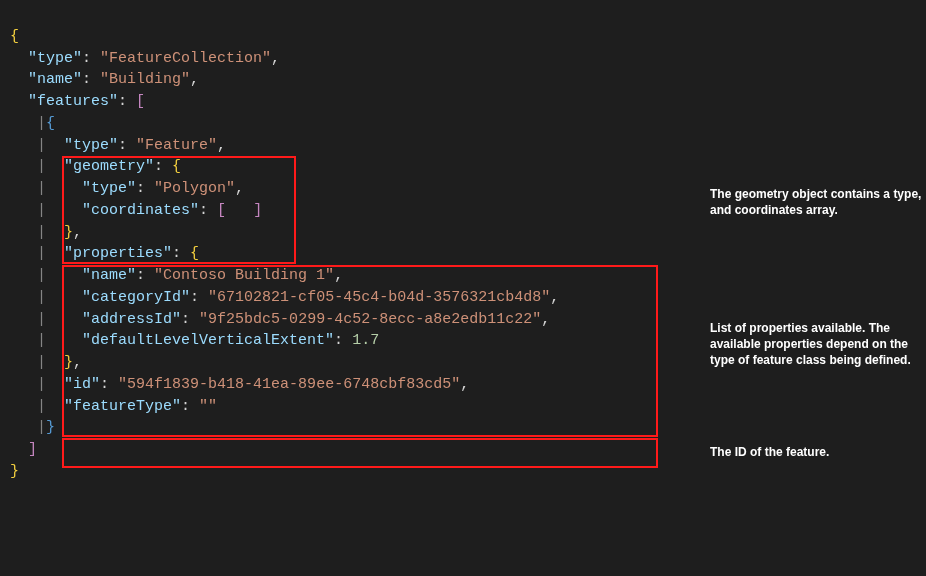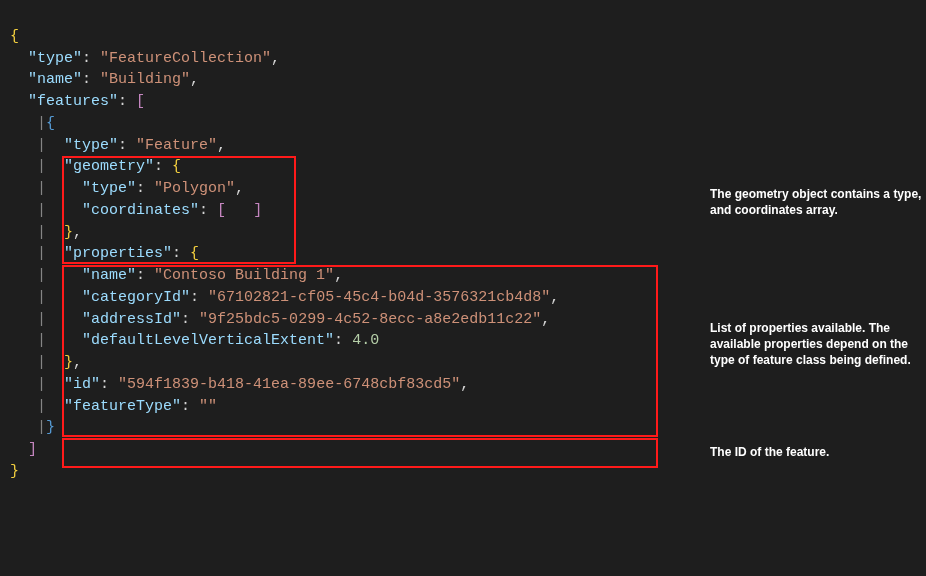--- a/index.html
+++ b/index.html
@@ -63,21 +63,21 @@
    <span class="guide">|</span><span class="bracket-blue">{</span>
    <span class="guide">|</span>  <span class="key">"type"</span><span class="colon">:</span> <span class="str">"Feature"</span><span class="comma">,</span>
    <span class="guide">|</span>  <span class="key">"geometry"</span><span class="colon">:</span> <span class="brace-yellow">{</span>
    <span class="guide">|</span>    <span class="key">"type"</span><span class="colon">:</span> <span class="str">"Polygon"</span><span class="comma">,</span>
    <span class="guide">|</span>    <span class="key">"coordinates"</span><span class="colon">:</span> <span class="bracket-purple">[</span>   <span class="bracket-purple">]</span>
    <span class="guide">|</span>  <span class="brace-yellow">}</span><span class="comma">,</span>
    <span class="guide">|</span>  <span class="key">"properties"</span><span class="colon">:</span> <span class="brace-yellow">{</span>
    <span class="guide">|</span>    <span class="key">"name"</span><span class="colon">:</span> <span class="str">"Contoso Building 1"</span><span class="comma">,</span>
    <span class="guide">|</span>    <span class="key">"categoryId"</span><span class="colon">:</span> <span class="str">"67102821-cf05-45c4-b04d-3576321cb4d8"</span><span class="comma">,</span>
    <span class="guide">|</span>    <span class="key">"addressId"</span><span class="colon">:</span> <span class="str">"9f25bdc5-0299-4c52-8ecc-a8e2edb11c22"</span><span class="comma">,</span>
-   <span class="guide">|</span>    <span class="key">"defaultLevelVerticalExtent"</span><span class="colon">:</span> <span class="num">4.0</span>
+   <span class="guide">|</span>    <span class="key">"defaultLevelVerticalExtent"</span><span class="colon">:</span> <span class="num">1.7</span>
    <span class="guide">|</span>  <span class="brace-yellow">}</span><span class="comma">,</span>
    <span class="guide">|</span>  <span class="key">"id"</span><span class="colon">:</span> <span class="str">"594f1839-b418-41ea-89ee-6748cbf83cd5"</span><span class="comma">,</span>
    <span class="guide">|</span>  <span class="key">"featureType"</span><span class="colon">:</span> <span class="str">""</span>
    <span class="guide">|</span><span class="bracket-blue">}</span>
   <span class="bracket-purple">]</span>
 <span class="brace-yellow">}</span>
 </div>
 
 <div class="redbox" style="left:62px; top:156px; width:234px; height:108px;"></div>
 <div class="redbox" style="left:62px; top:265px; width:596px; height:172px;"></div>

